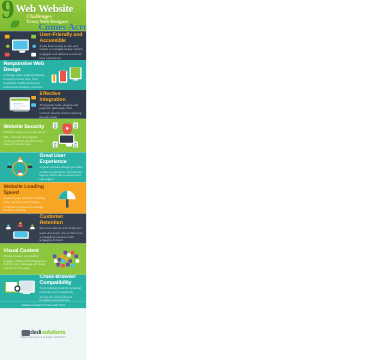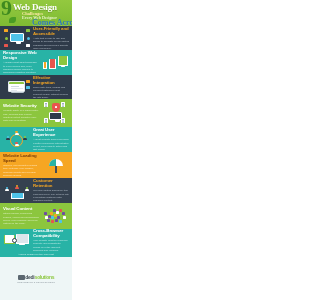--- a/index.html
+++ b/index.html
@@ -229,21 +229,21 @@
   .logo .w2 { font-size: 5px; font-weight: bold; color: #8cc63e; letter-spacing: -0.3px; }
   .tagline { font-size: 2.2px; color: #8a949c; letter-spacing: 0.2px; }
 </style>
 </head>
 <body>
 
 <div class="infographic">
 
   <div class="header">
     <div class="big-nine">9</div>
-    <div class="title">Web Design</div>
+    <div class="title">Web Website</div>
     <div class="leaf"></div>
     <div class="sub1">Challenges</div>
     <div class="sub2">Every Web Designer</div>
     <div class="sub3">Comes Across</div>
   </div>
 
   <div class="sec dark" style="height:24px">
     <div class="art">
       <div class="mon"></div>
       <div class="node" style="left:1px;top:1px"></div>

